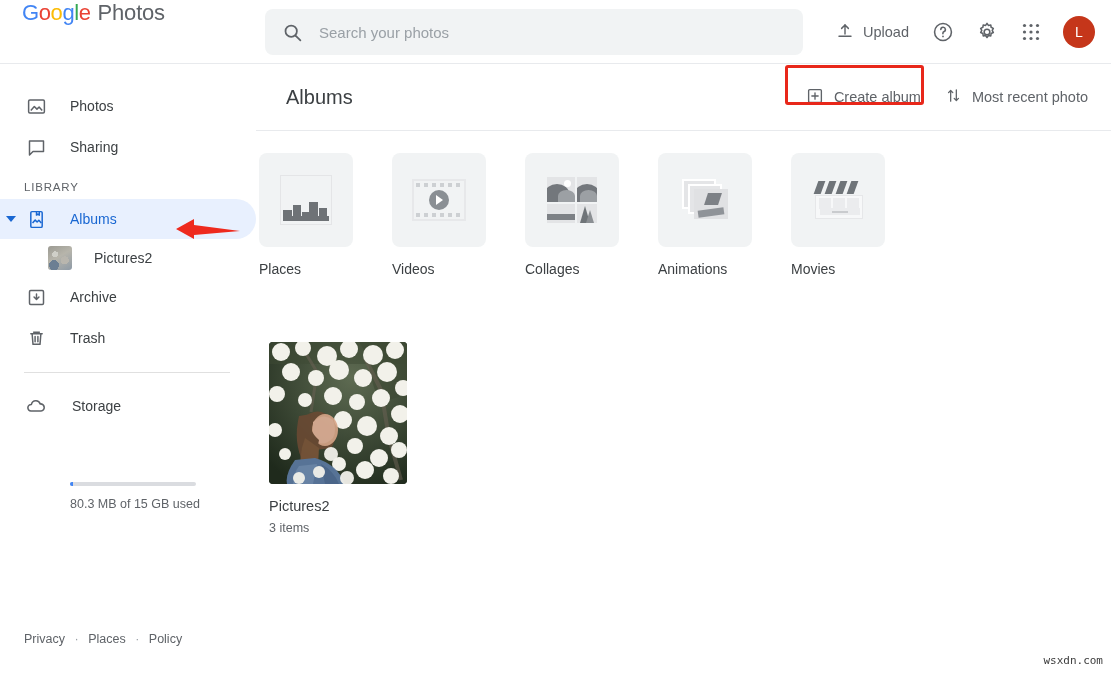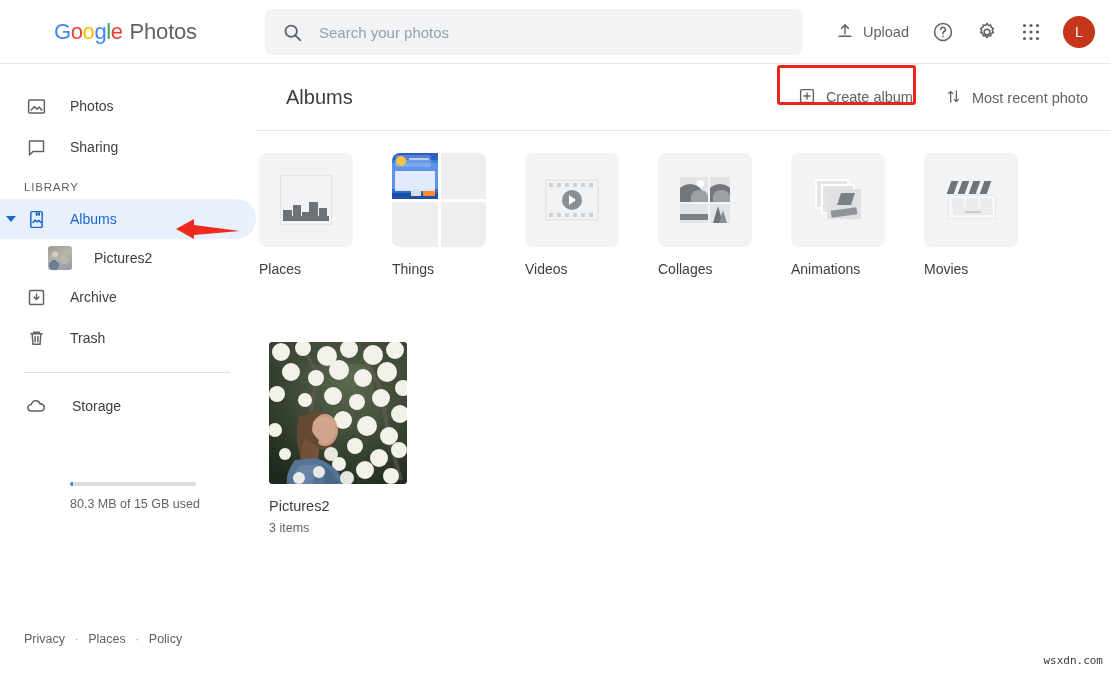--- a/index.html
+++ b/index.html
@@ -10,23 +10,22 @@
     font-family:"Liberation Sans", sans-serif;
     color:#3c4043;
     overflow:hidden;
     position:relative;
   }
 
   
   #header {
     position:absolute; top:0; left:0; width:1111px; height:64px;
     border-bottom:1px solid #e8eaed;
-    display:flex; align-items:center;
+    display:flex; align-items:flex-start;
     background:#fff;
-    padding-left:32px;
   }
   #brand { display:flex; align-items:center; margin-left:22px; width:240px; }
   .logo-text { font-size:22px; letter-spacing:-0.4px; }
   .logo-text .g1{color:#4285F4;} .logo-text .o1{color:#EA4335;}
   .logo-text .o2{color:#FBBC05;} .logo-text .g2{color:#4285F4;}
   .logo-text .l1{color:#34A853;} .logo-text .e1{color:#EA4335;}
   .logo-suffix { font-size:22px; color:#5f6368; margin-left:7px; letter-spacing:-0.2px;}
 
   #search-wrap {
     position:absolute; left:265px; top:9px;
@@ -130,21 +129,21 @@
   #footer-links span.dot { margin:0 6px; color:#9aa0a6; }
 
   
   #main { position:absolute; left:256px; top:64px; width:855px; height:609px; }
   #albums-header {
     position:relative; height:67px;
     border-bottom:1px solid #e8eaed;
     display:flex; align-items:center;
   }
   #albums-title { margin-left:30px; font-size:20px; color:#3c4043; font-weight:400; }
-  #header-right { position:absolute; right:1px; display:flex; align-items:flex-end; gap:8px; }
+  #header-right { position:absolute; right:1px; display:flex; align-items:flex-start; gap:0; }
   .hdr-action {
     display:flex; align-items:center; gap:10px;
     padding:9px 12px; border-radius:4px; cursor:pointer;
     color:#5f6368; font-size:14.5px;
   }
   #create-album-wrap { position:relative; }
   #create-album-box {
     position:absolute; left:-9px; top:-13px; width:139px; height:40px;
     border:3px solid #e8271a; border-radius:3px; pointer-events:none;
   }
@@ -436,38 +435,20 @@
           <i style="left:10px;width:8px;height:16px;"></i>
           <i style="left:19px;width:7px;height:9px;"></i>
           <i style="left:26px;width:9px;height:19px;"></i>
           <i style="left:36px;width:8px;height:13px;"></i>
           <i style="left:0;bottom:0;width:46px;height:5px;"></i>
         </div>
       </div>
       <div class="tile-label">Places</div>
     </div>
 
-    <div class="tile">
-      <div class="tile-img" style="background:#fff;">
-        <div class="quad">
-          <div class="win-shot">
-            <div class="titlebar"></div>
-              <div class="avatarsq"></div>
-            <div class="line" style="left:17px;top:5px;width:20px;"></div>
-            <div class="panel"></div>
-            <div class="btn-g"></div>
-              <div class="btn-o"></div>
-          </div>
-          <div></div>
-            <div></div>
-            <div></div>
-        </div>
-      </div>
-      <div class="tile-label">Things</div>
-    </div>
 
     <div class="tile">
       <div class="tile-img">
         <div class="filmstrip">
           <span class="perf" style="left:2px;top:2px;"></span>
             <span class="perf" style="left:10px;top:2px;"></span>
           <span class="perf" style="left:18px;top:2px;"></span>
             <span class="perf" style="left:26px;top:2px;"></span>
           <span class="perf" style="left:34px;top:2px;"></span>
             <span class="perf" style="left:42px;top:2px;"></span>

